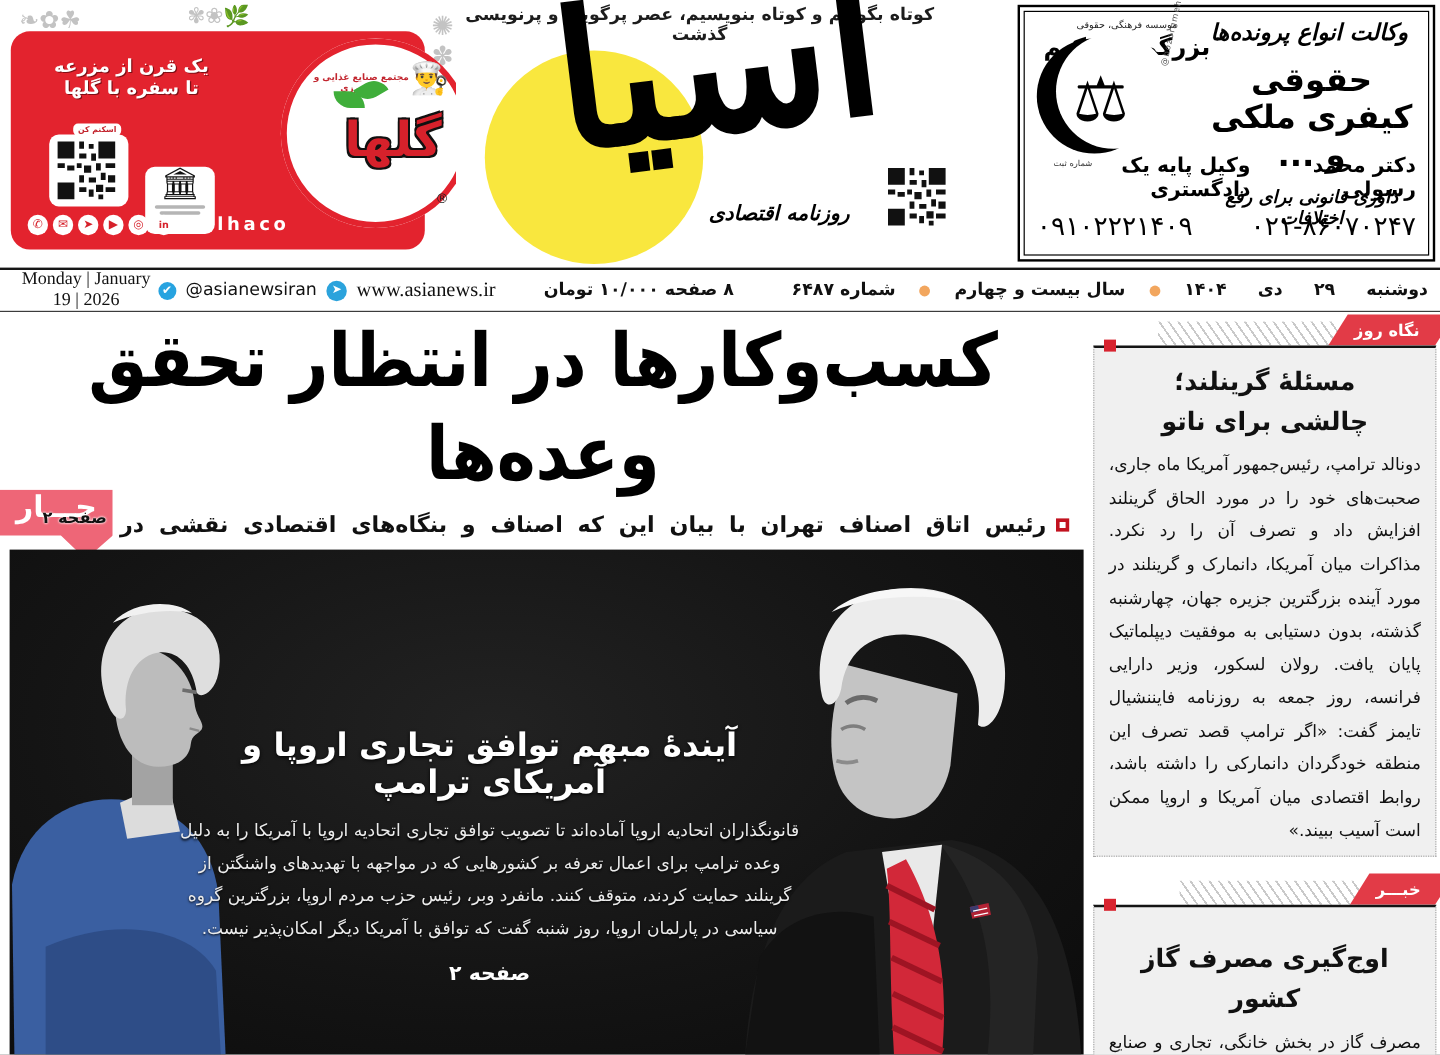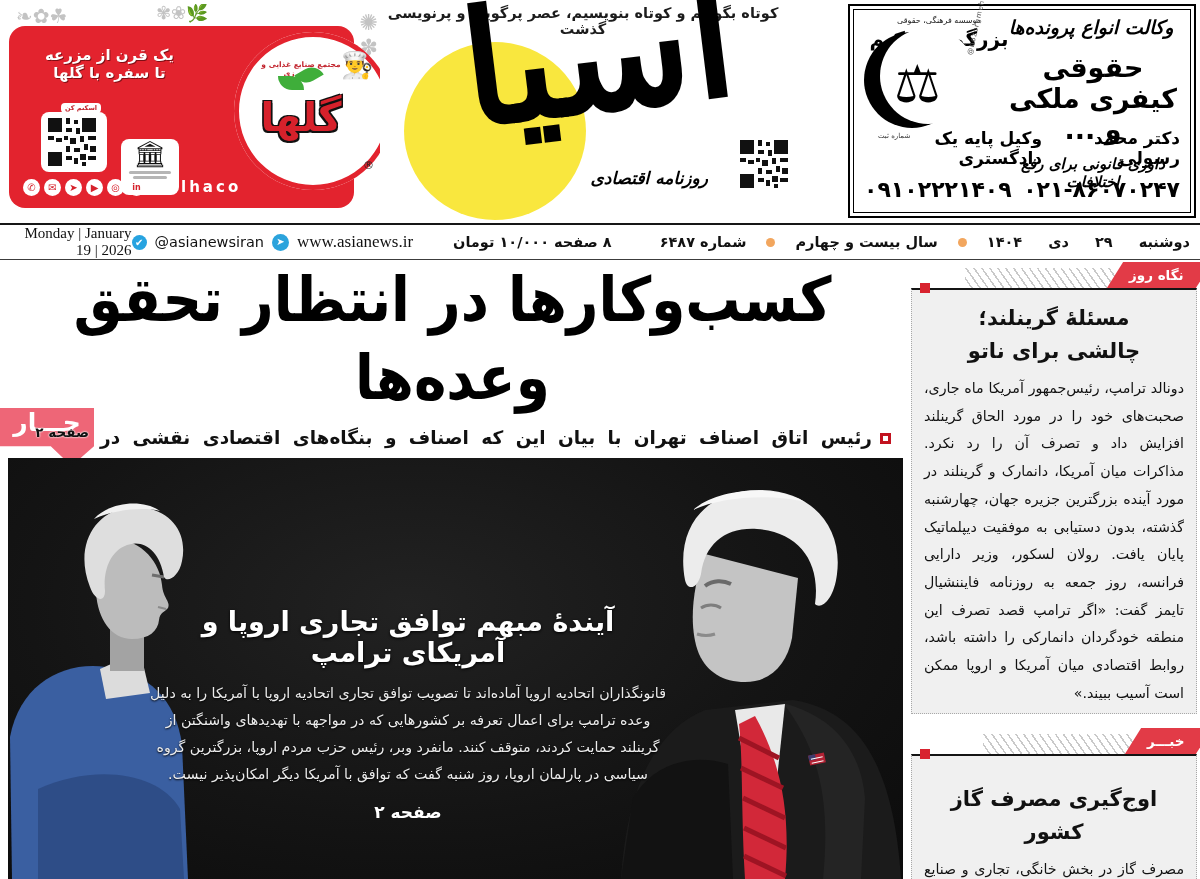--- a/index.html
+++ b/index.html
@@ -11,21 +11,21 @@
   }
   
   .ad-golha { position:absolute; left:6px; top:4px; width:374px; height:212px; background:#fff; overflow:hidden; }
   .spice { position:absolute; color:#c3c3c3; user-select:none; }
   .golha-red { position:absolute; left:3px; top:22px; right:26px; bottom:8px; background:#e3232e; border-radius:16px; }
   .golha-slogan { position:absolute; right:178px; left:14px; top:20px; color:#fff; font-weight:bold; font-size:15px; text-align:center; direction:rtl; text-shadow:1px 1px 0 #7e0f15;margin-left:20px; }
   .golha-circle { position:absolute; right:-38px; top:6px; width:158px; height:158px; background:#fff; border-radius:50%; box-shadow:0 0 0 5px #e3232e inset; }
   .golha-org { position:absolute; top:28px; left:10px; right:34px; font-size:7.5px; color:#c2252e; text-align:center; direction:rtl; font-weight:bold; }
   .chef { position:absolute; top:18px; right:18px; font-size:26px; }
   .leaf { position:absolute; width:26px; height:14px; background:#3fae3a; border-radius:0 14px 0 14px; }
-  .golha-brand { position:absolute; top:62px; left:0; right:24px; text-align:center; font-size:40px; font-weight:900; color:#d6212b; direction:rtl; text-shadow:-1.5px 1.5px 0 #111,1.5px -1.5px 0 #111,1.5px 1.5px 0 #111,-1.5px -1.5px 0 #111; }
+  .golha-brand { position:absolute; top:62px; left:0; right:24px; font-size:40px; font-weight:900; color:#d6212b; direction:rtl; text-shadow:-1.5px 1.5px 0 #111,1.5px -1.5px 0 #111,1.5px 1.5px 0 #111,-1.5px -1.5px 0 #111; }
   .golha-reg { position:absolute; bottom:18px; right:18px; color:#222; font-size:11px; }
   .qr-tile { position:absolute; background:#fff; border-radius:8px; padding:4px; }
   .qr-label { position:absolute; top:-9px; right:6px; background:#fff; border-radius:4px; font-size:6.5px; color:#c2252e; padding:1px 4px; font-weight:bold; direction:rtl; }
   .unesco-tile { position:absolute; left:112px; top:113px; width:58px; height:56px; background:#fff; border-radius:8px; text-align:center; }
   .unesco-glyph { font-size:26px; line-height:30px; color:#111; }
   .blurline { height:3px; background:#b5b5b5; margin:2px 8px; border-radius:2px; }
   .golha-social { position:absolute; left:14px; bottom:12px; display:flex; align-items:center; gap:4px; direction:ltr; }
   .soc { width:17px; height:17px; background:#fff; border-radius:50%; color:#d6212b; font-size:10px; line-height:17px; text-align:center; font-weight:bold; }
   .golha-handle { color:#fff; font-weight:bold; font-size:15px; letter-spacing:3px; margin-left:5px; }
   
@@ -45,31 +45,31 @@
   .hk-logo { position:absolute; left:6px; top:4px; width:140px; height:128px; }
   .hk-inst { position:absolute; top:2px; left:18px; right:0; font-size:8px; text-align:center; color:#222; }
   .hk-brand { position:absolute; top:13px; left:0px; right:-18px; font-size:20px; font-weight:900; text-align:center; }
   .crescent { position:absolute; left:4px; top:18px; width:96px; height:96px; border-radius:50%; background:#000; }
   .crescent::after { content:""; position:absolute; left:16px; top:-4px; width:96px; height:96px; border-radius:50%; background:#fff; }
   .hk-scales { position:absolute; left:34px; top:40px; font-size:52px; z-index:2; }
   .hk-reg { position:absolute; left:18px; bottom:2px; font-size:7px; color:#333; }
   .hk-handle { position:absolute; left:106px; top:40px; font-size:7px; color:#555; transform:rotate(-77deg); transform-origin:left top; letter-spacing:1px; direction:ltr; }
   .hk-row { position:absolute; right:10px; left:10px; display:flex; justify-content:space-between; direction:rtl; }
   .hk-row.names { bottom:44px; font-size:17px; font-weight:900; }
-  .hk-row.phones { bottom:10px; font-size:22px; font-weight:700; direction:ltr; }
+  .hk-row.phones { bottom:10px; font-size:22px; font-weight:400; direction:ltr; }
   
   .dateline { position:absolute; left:0; right:0; top:223px; height:37px; border-top:2px solid #161616; border-bottom:1px solid #3c3c3c; display:flex; align-items:center; direction:rtl; padding:0 10px; font-size:14.5px; color:#111; }
   .dl-fa { display:flex; gap:26px; font-weight:bold; }
   .dl-dot { width:9px; height:9px; border-radius:50%; background:#f2a65e; margin:0 20px; }
   .dl-item { font-weight:bold; }
   .dl-left { display:flex; align-items:center; direction:ltr; gap:8px; margin-right:40px; }
   .badge-verify { width:15px; height:15px; border-radius:50%; background:#27a3e0; color:#fff; font-size:10px; line-height:15px; text-align:center; }
   .tg { width:17px; height:17px; border-radius:50%; background:#2ba3dc; color:#fff; font-size:10px; line-height:16px; text-align:center; }
   .dl-web { font-family:"Liberation Serif","DejaVu Serif",serif; font-size:17px; }
-  .dl-en { font-family:"Liberation Serif","DejaVu Serif",serif; font-size:15px; margin-left:2px; flex:1; text-align:right; }
+  .dl-en { font-family:"Liberation Serif","DejaVu Serif",serif; font-size:15px; margin-left:2px; flex:1; text-align:center; }
   
   .sidebar { position:absolute; right:0; top:261px; width:295px; bottom:0; }
   .tab-row { display:flex; justify-content:flex-end; align-items:flex-end; height:27px; margin:0 2px; }
   .hatch { width:150px; height:20px; background:repeating-linear-gradient(55deg,transparent 0 5px,#c9c9c9 5px 6.5px); }
   .tab { background:#e23b47; transform:skewX(-32deg); padding:3px 20px 4px 14px; margin-right:-6px; }
   .tab span { display:inline-block; transform:skewX(32deg); color:#fff; font-weight:bold; font-size:13.5px; direction:rtl; }
   .graybox { position:relative; margin:0 3px 13px 6px; background:#f0f0f0; border:1px dotted #a8a8a8; border-top:2.5px solid #141414; padding-bottom:6px; }
   .graybox::before { content:""; position:absolute; top:-7px; left:8px; width:10px; height:10px; background:#d8232f; }
   .gb-title { direction:rtl; text-align:center; font-size:21px; font-weight:900; line-height:1.55; color:#111; padding:12px 30px 4px; }
   .gb-body { direction:rtl; text-align:justify; font-size:14.2px; line-height:1.95; color:#111; padding:4px 12px 0; }

